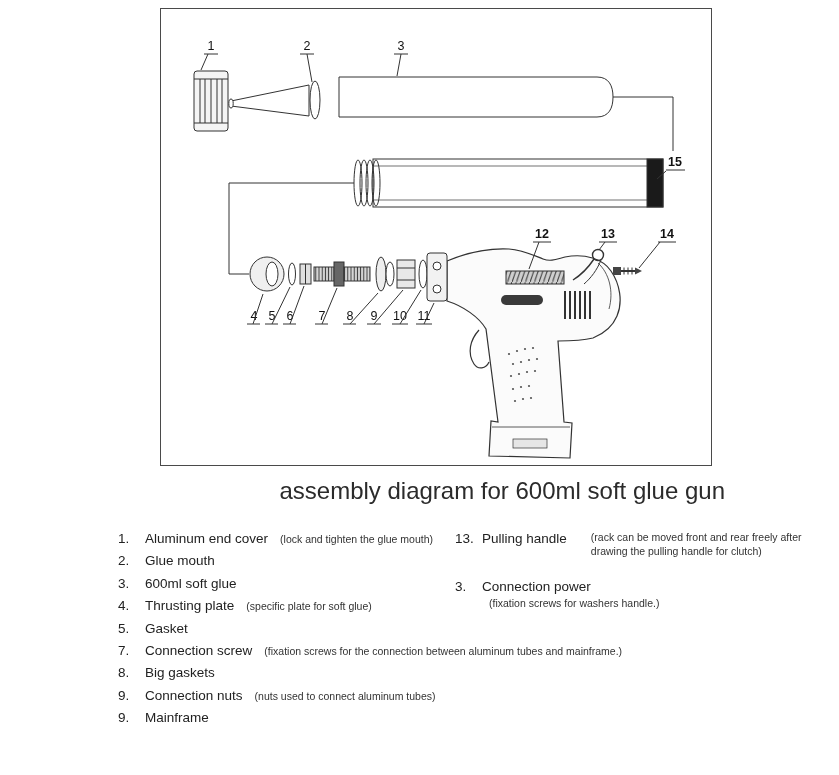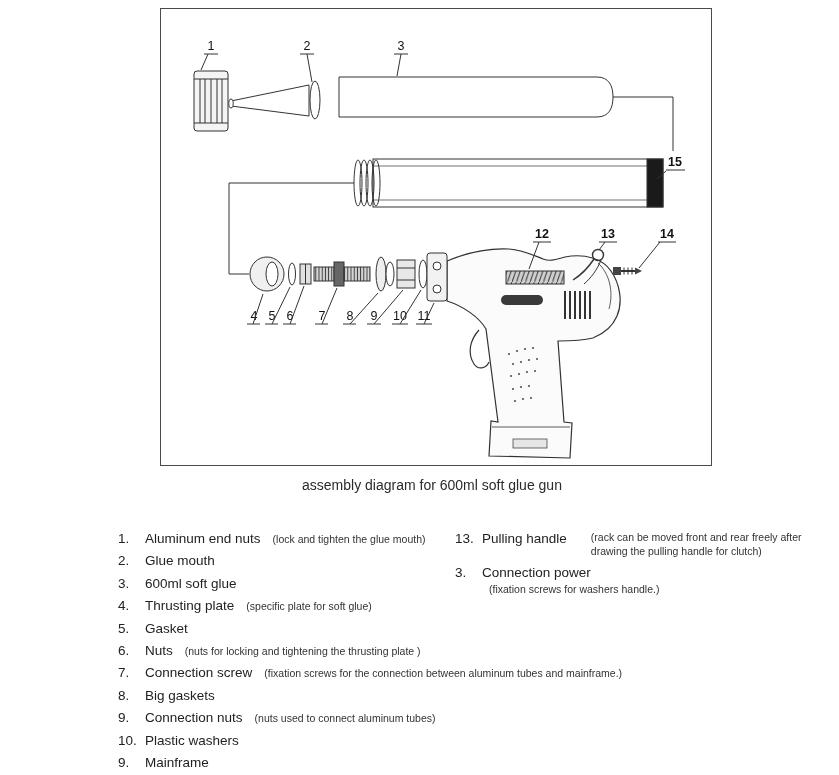--- a/index.html
+++ b/index.html
@@ -7,34 +7,34 @@
   body {
     width:839px; height:775px; position:relative;
     font-family:"Liberation Sans", sans-serif; color:#222;
     overflow:hidden;
   }
   .diagram-box {
     position:absolute; left:160px; top:8px; width:552px; height:458px;
     border:1px solid #4a4a4a; background:#fff;
   }
   .diagram-title {
-    position:absolute; left:152px; top:477px; width:560px;
-    text-align:center; font-size:14px; color:#2b2b2b;
+    position:absolute; left:165px; top:477px; width:560px;
+    text-align:right; font-size:24px; color:#2b2b2b;
   }
   .parts { position:absolute; top:528px; left:0; width:839px; font-size:13.5px; color:#222; }
   .col-left  { position:absolute; left:118px; top:0; }
   .col-right { position:absolute; left:455px; top:0; width:375px; }
   .part-row { line-height:21.4px; white-space:nowrap; }
   .col-right .part-row { white-space:normal; }
   .num { display:inline-block; min-width:27px; }
   .pname { }
   .pnote { font-size:10.5px; color:#333; margin-left:12px; }
   .note-12 { margin-left:48px; }
   .note-13 { display:inline-block; width:228px; line-height:13.5px; margin-left:24px; vertical-align:top; margin-top:3px; }
-  .row-13 { margin-bottom:4px; }
+  .row-13 { margin-bottom:18px; }
   .note-14 { display:block; margin-left:34px; line-height:13px; margin-top:0px; }
   svg text.plbl { font-size:12.5px; fill:#111; }
   svg text.plbl-b { font-size:12.5px; fill:#111; font-weight:bold; }
 </style>
 </head>
 <body>
 
 <div class="diagram-box">
   <svg width="550" height="456" viewBox="0 0 550 456">
     <defs>
@@ -245,29 +245,27 @@
           <line x1="505" y1="162" x2="496" y2="170"></line>
         </g>
     </g>
   </svg>
 </div>
 
 <div class="diagram-title">assembly diagram for 600ml soft glue gun</div>
 
 <div class="parts">
   <div class="col-left">
-    <div class="part-row"><span class="num">1.</span><span class="pname">Aluminum end nuts</span><span class="pnote">(lock and tighten the  glue mouth)</span></div>
+    <div class="part-row"><span class="num">1.</span><span class="pname">Aluminum end cover</span><span class="pnote">(lock and tighten the  glue mouth)</span></div>
     <div class="part-row"><span class="num">2.</span><span class="pname">Glue mouth</span><span class="pnote"></span></div>
     <div class="part-row"><span class="num">3.</span><span class="pname">600ml soft glue</span><span class="pnote"></span></div>
     <div class="part-row"><span class="num">4.</span><span class="pname">Thrusting plate</span><span class="pnote">(specific plate for soft glue)</span></div>
     <div class="part-row"><span class="num">5.</span><span class="pname">Gasket</span><span class="pnote"></span></div>
-    <div class="part-row"><span class="num">6.</span><span class="pname">Nuts</span><span class="pnote">(nuts for locking and tightening the thrusting plate )</span></div>
     <div class="part-row"><span class="num">7.</span><span class="pname">Connection screw</span><span class="pnote">(fixation screws for the connection between aluminum tubes and mainframe.)</span></div>
     <div class="part-row"><span class="num">8.</span><span class="pname">Big gaskets</span><span class="pnote"></span></div>
     <div class="part-row"><span class="num">9.</span><span class="pname">Connection nuts</span><span class="pnote">(nuts used to connect aluminum tubes)</span></div>
-    <div class="part-row"><span class="num">10.</span><span class="pname">Plastic washers</span><span class="pnote"></span></div>
     <div class="part-row"><span class="num">9.</span><span class="pname">Mainframe</span><span class="pnote"></span></div>
   </div>
   <div class="col-right">
     <div class="part-row row-13"><span class="num">13.</span><span class="pname">Pulling handle</span><span class="pnote note-13">(rack can be moved front and rear freely after drawing the pulling handle for  clutch)</span></div>
     <div class="part-row row-14"><span class="num">3.</span><span class="pname">Connection power</span><span class="pnote note-14">(fixation screws for washers handle.)</span></div>
   </div>
 </div>
 
 </body></html>

